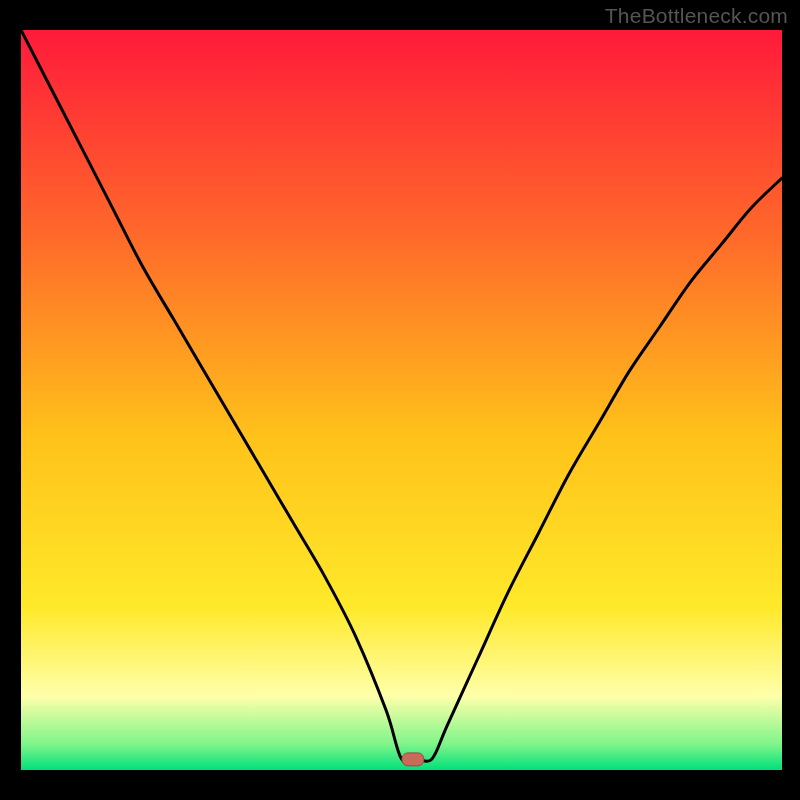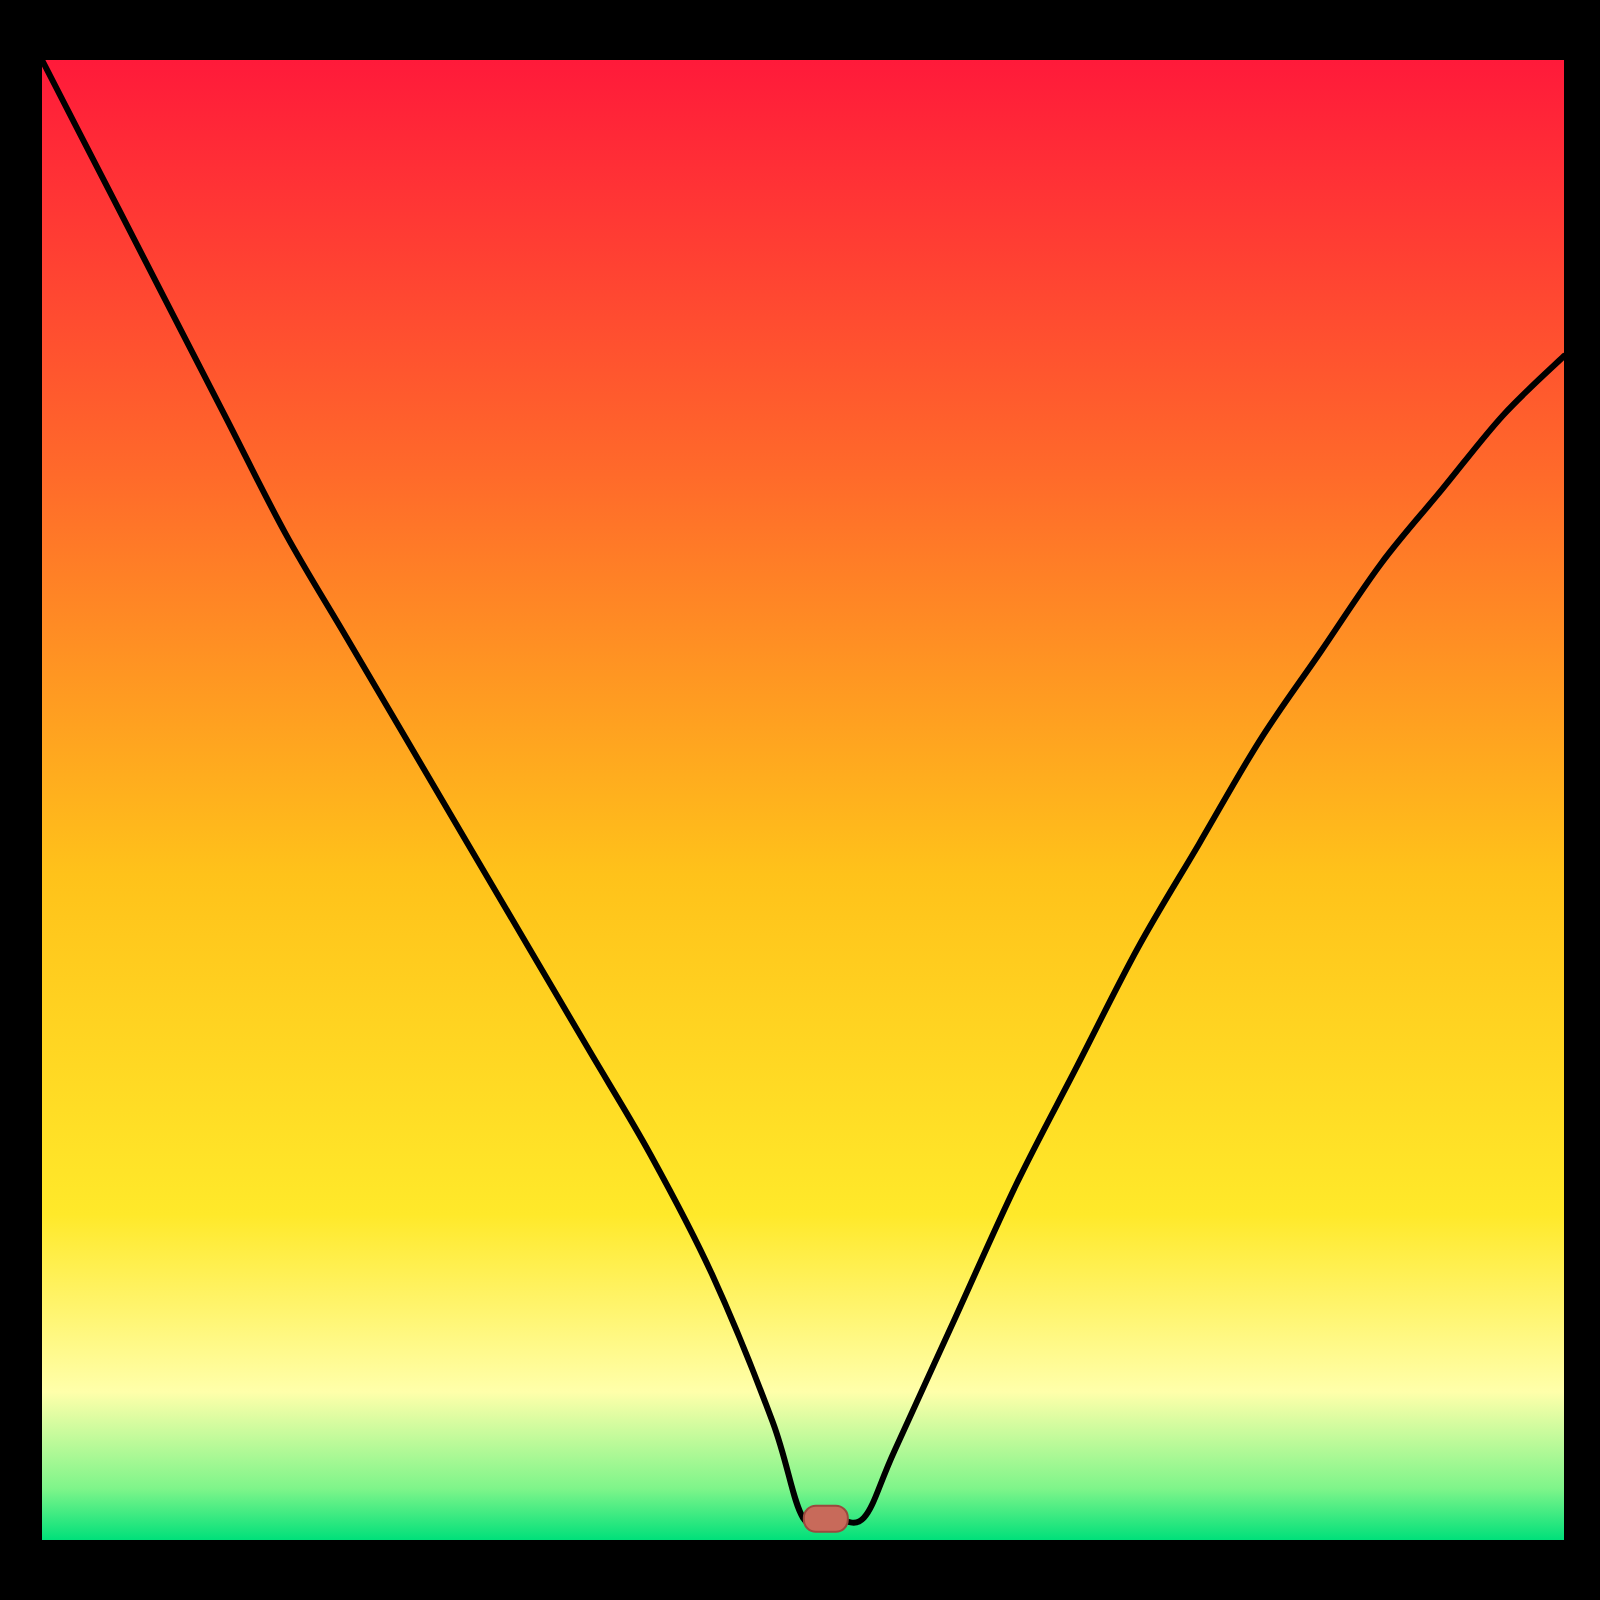--- a/index.html
+++ b/index.html
@@ -38,20 +38,21 @@
     display: block;
     width: 100%;
     height: 100%;
   }
 </style>
 </head>
 <body>
 
 <div class="frame">
 
+  <div class="watermark">TheBottleneck.com</div>
 
   <div class="plot-area">
     <svg viewBox="0 0 761 740" preserveAspectRatio="none">
       <defs>
         <linearGradient id="bgGrad" x1="0" y1="0" x2="0" y2="1">
           <stop offset="0" stop-color="#ff1a3a"></stop>
           <stop offset="0.28" stop-color="#ff6a2a"></stop>
           <stop offset="0.55" stop-color="#ffc21a"></stop>
           <stop offset="0.78" stop-color="#ffe92a"></stop>
           <stop offset="0.90" stop-color="#ffffaa"></stop>

